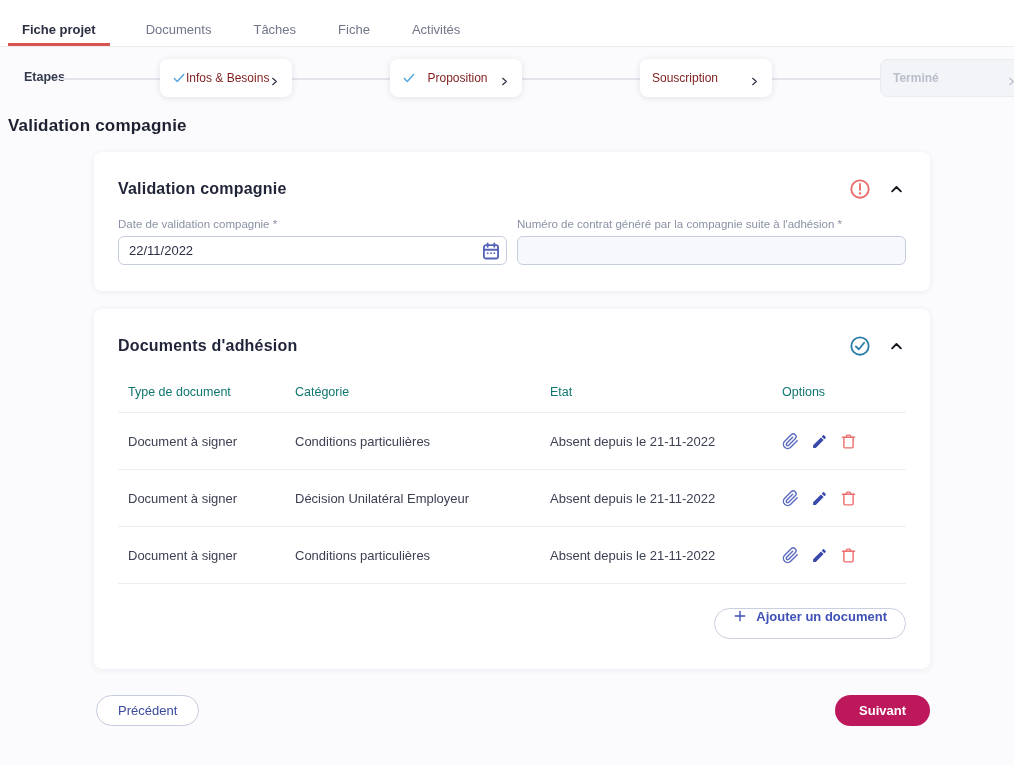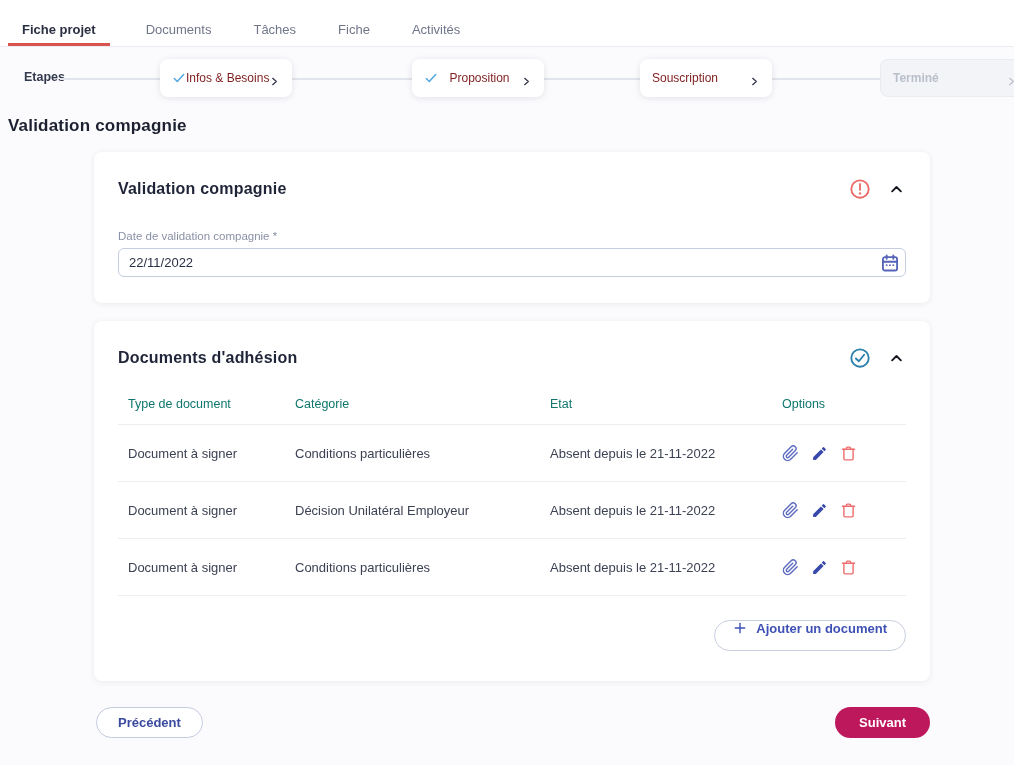--- a/index.html
+++ b/index.html
@@ -59,21 +59,21 @@
   .card1 { margin-top:16px; }
   .card2 { margin-top:18px; padding-bottom:30px; }
 
   .card-head { display:flex; align-items:center; }
   .card-title { font-size:16px; font-weight:700; color:#1f2438; flex:1; letter-spacing:.2px; }
   .card-head .status-ic { width:22px; height:22px; margin-right:16px; }
   .collapse-btn { background:none; border:none; cursor:pointer; padding:2px; line-height:0; }
   .collapse-btn svg { width:15px; height:15px; }
 
   
-  .fields { display:flex; gap:10px; margin-top:30px; }
+  .fields { display:flex; gap:10px; margin-top:18px; }
   .field { flex:1; }
   .field-label { font-size:11.5px; color:#8a91a5; margin-bottom:6px; }
   .input-wrap { position:relative; }
   .input-wrap input {
     width:100%; height:29px; border:1px solid #c7cde0; border-radius:6px;
     padding:0 34px 0 10px; font-size:13px; color:#2a2f45;
     font-family:"Liberation Sans", sans-serif; background:#fff; outline:none;
   }
   .input-wrap.light input { background:#f7f8fc; padding-right:10px; }
   .cal-btn {
@@ -104,21 +104,21 @@
     font-size:13px; font-weight:600; color:#3f51b5;
   }
   .add-btn svg { width:14px; height:14px; }
 
   
   .footer { display:flex; justify-content:space-between; align-items:center; padding:26px 84px 0 96px; }
   .btn-prev {
     height:31px; padding:0 21px; border-radius:16px;
     background:#fff; border:1px solid #c5cbe0; cursor:pointer;
     font-family:"Liberation Sans", sans-serif;
-    font-size:13px; font-weight:700; color:#3a4a9f;
+    font-size:13px; font-weight:400; color:#3a4a9f;
   }
   .btn-next {
     height:31px; padding:8px 24px; border-radius:16px;
     background:#be185d; border:none; cursor:default;
     font-family:"Liberation Sans", sans-serif;
     font-size:13px; font-weight:700; color:#fff;
   }
 </style>
 </head>
 <body>
@@ -144,21 +144,21 @@
           </svg>
       </span>
       <span class="step-label">Infos &amp; Besoins</span>
       <span class="chev">
         <svg viewBox="0 0 24 24" fill="none" stroke="#2b2f42" stroke-width="2.6" stroke-linecap="round" stroke-linejoin="round">
             <polyline points="8 5 16 12 8 19"></polyline>
           </svg>
       </span>
     </div>
 
-    <div class="step-card" style="left:412px">
+    <div class="step-card" style="left:390px">
       <span class="check">
         <svg viewBox="0 0 24 24" fill="none" stroke="#55a7e0" stroke-width="2.6" stroke-linecap="round" stroke-linejoin="round">
             <polyline points="4 13 9 18 20 6"></polyline>
           </svg>
       </span>
       <span class="step-label">Proposition</span>
       <span class="chev">
         <svg viewBox="0 0 24 24" fill="none" stroke="#2b2f42" stroke-width="2.6" stroke-linecap="round" stroke-linejoin="round">
             <polyline points="8 5 16 12 8 19"></polyline>
           </svg>
@@ -216,20 +216,26 @@
                 <line x1="8" y1="3" x2="8" y2="7"></line>
                 <line x1="16" y1="3" x2="16" y2="7"></line>
                 <line x1="3.5" y1="10.5" x2="20.5" y2="10.5"></line>
                 <line x1="8" y1="14.5" x2="8" y2="14.6"></line>
                 <line x1="12" y1="14.5" x2="12" y2="14.6"></line>
                 <line x1="16" y1="14.5" x2="16" y2="14.6"></line>
               </svg>
           </button>
         </div>
       </div>
+      <div class="field">
+        <div class="field-label">Numéro de contrat généré par la compagnie suite à l'adhésion *</div>
+        <div class="input-wrap light">
+          <input type="text" value="" style="">
+        </div>
+      </div>
     </div>
   </section>
 
   <section class="card card2">
     <div class="card-head">
       <span class="card-title">Documents d'adhésion</span>
       <span class="status-ic">
         <svg viewBox="0 0 24 24" fill="none">
             <circle cx="12" cy="12" r="9.5" stroke="#2a7fab" stroke-width="2"></circle>
             <polyline points="7.5 12.5 10.8 15.5 16.5 8.5" stroke="#2a7fab" stroke-width="2" fill="none" stroke-linecap="round" stroke-linejoin="round"></polyline>

